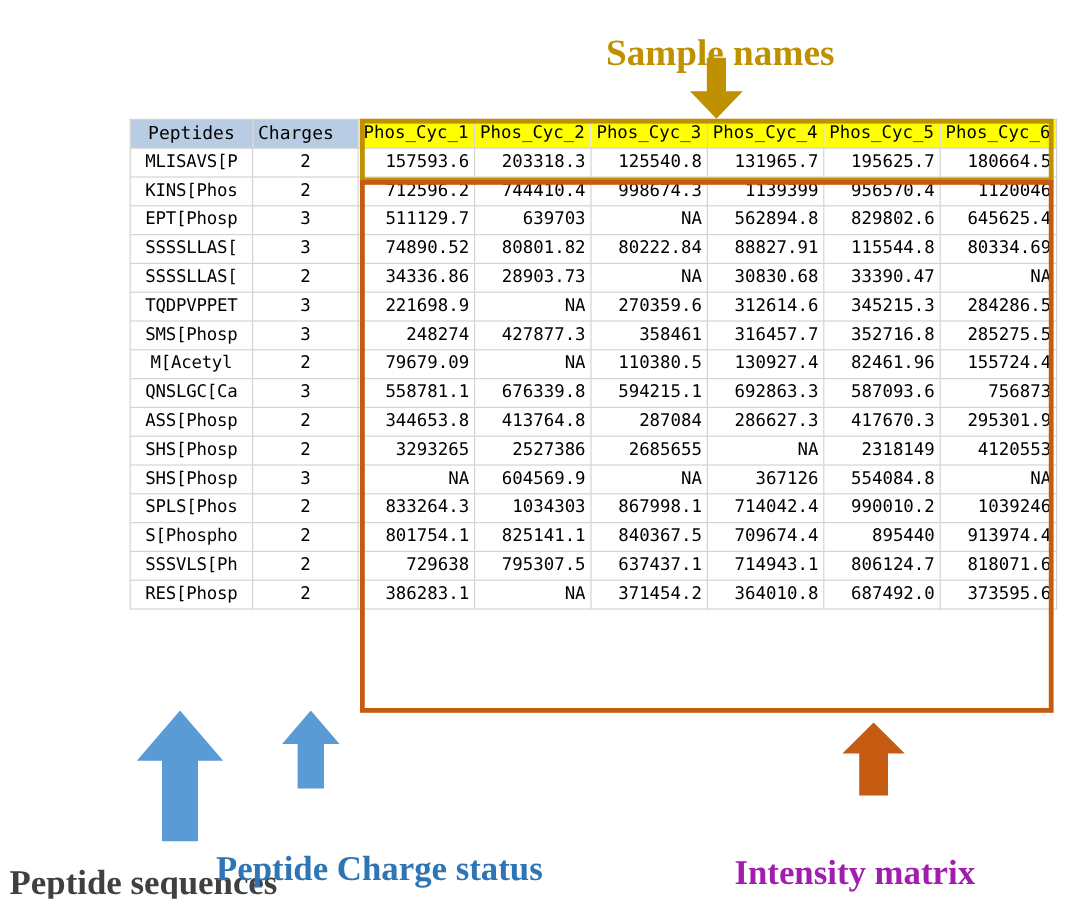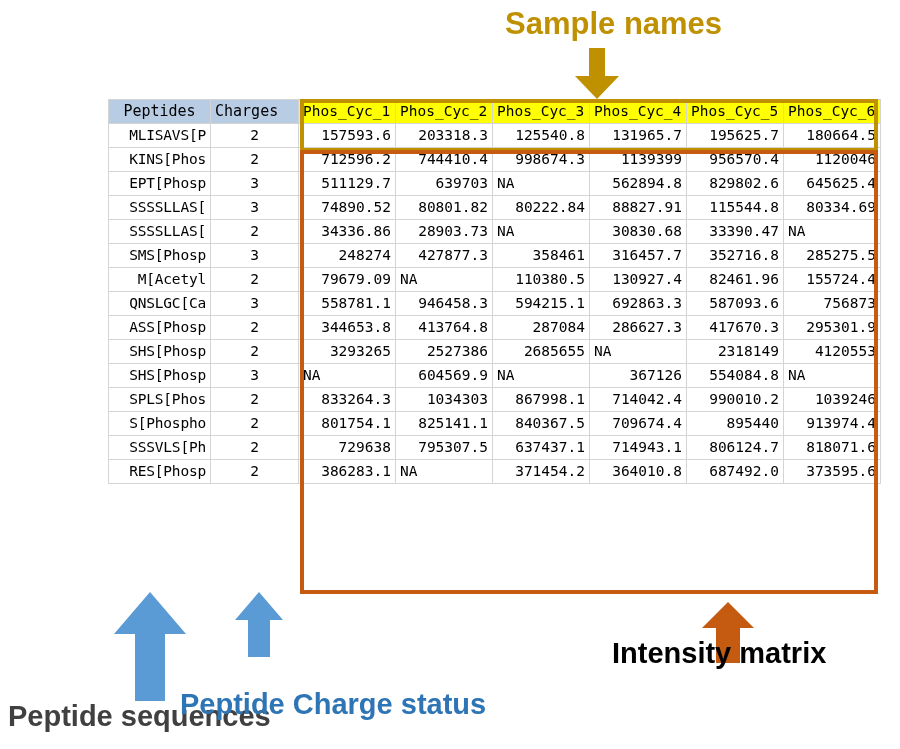--- a/index.html
+++ b/index.html
@@ -11,23 +11,24 @@
     height: 749px;
     background: #ffffff;
     font-family: "Liberation Sans", sans-serif;
     position: relative;
     overflow: hidden;
   }
 
   
   .annot {
     position: absolute;
-    font-family: Liberation Sans, sans-serif;
+    font-family: Liberation Serif, serif;
     font-weight: bold;
     white-space: nowrap;
+    margin-top: 20px;
   }
   #annot-sample-names {
     left: 505px;
     top: 6px;
     font-size: 31px;
     color: #bf9000;
   }
   #annot-peptide-sequences {
     left: 8px;
     top: 700px;
@@ -35,23 +36,23 @@
     color: #404040;
   }
   #annot-charge-status {
     left: 180px;
     top: 688px;
     font-size: 29px;
     color: #2e75b6;
   }
   #annot-intensity-matrix {
     left: 612px;
-    top: 637px;
+    top: 692px;
     font-size: 29px;
-    color: #000000;
+    color: #a21caf;
     text-align: center;
   }
 
   
   .arrow {
     position: absolute;
   }
 
   
   #spreadsheet {
@@ -98,31 +99,31 @@
     height: 47px;
     line-height: 17px;
     vertical-align: top;
     padding-top: 5px;
     font-size: 14.5px;
     word-break: break-all;
     white-space: normal;
   }
 
   td.cell-pep {
-    text-align: right;
+    text-align: center;
     letter-spacing: -0.2px;
   }
   td.cell-chg {
     text-align: center;
   }
   td.cell-val {
     text-align: right;
   }
   td.cell-val.na {
-    text-align: left;
+    text-align: right;
   }
 
   
   #box-sample-names {
     position: absolute;
     left: 300px;
     top: 99px;
     width: 578px;
     height: 53px;
     border: 4px solid #bf9000;
@@ -217,20 +218,30 @@
         <td class="cell-pep">SSSSLLAS[</td>
         <td class="cell-chg">2</td>
         <td class="cell-val">34336.86</td>
         <td class="cell-val">28903.73</td>
         <td class="cell-val na">NA</td>
         <td class="cell-val">30830.68</td>
         <td class="cell-val">33390.47</td>
         <td class="cell-val na">NA</td>
       </tr>
       <tr>
+        <td class="cell-pep">TQDPVPPET</td>
+        <td class="cell-chg">3</td>
+        <td class="cell-val">221698.9</td>
+        <td class="cell-val na">NA</td>
+        <td class="cell-val">270359.6</td>
+        <td class="cell-val">312614.6</td>
+        <td class="cell-val">345215.3</td>
+        <td class="cell-val">284286.5</td>
+      </tr>
+      <tr>
         <td class="cell-pep">SMS[Phosp</td>
         <td class="cell-chg">3</td>
         <td class="cell-val">248274</td>
         <td class="cell-val">427877.3</td>
         <td class="cell-val">358461</td>
         <td class="cell-val">316457.7</td>
         <td class="cell-val">352716.8</td>
         <td class="cell-val">285275.5</td>
       </tr>
       <tr>
@@ -240,21 +251,21 @@
         <td class="cell-val na">NA</td>
         <td class="cell-val">110380.5</td>
         <td class="cell-val">130927.4</td>
         <td class="cell-val">82461.96</td>
         <td class="cell-val">155724.4</td>
       </tr>
       <tr>
         <td class="cell-pep">QNSLGC[Ca</td>
         <td class="cell-chg">3</td>
         <td class="cell-val">558781.1</td>
-        <td class="cell-val">946458.3</td>
+        <td class="cell-val">676339.8</td>
         <td class="cell-val">594215.1</td>
         <td class="cell-val">692863.3</td>
         <td class="cell-val">587093.6</td>
         <td class="cell-val">756873</td>
       </tr>
       <tr>
         <td class="cell-pep">ASS[Phosp</td>
         <td class="cell-chg">2</td>
         <td class="cell-val">344653.8</td>
         <td class="cell-val">413764.8</td>

